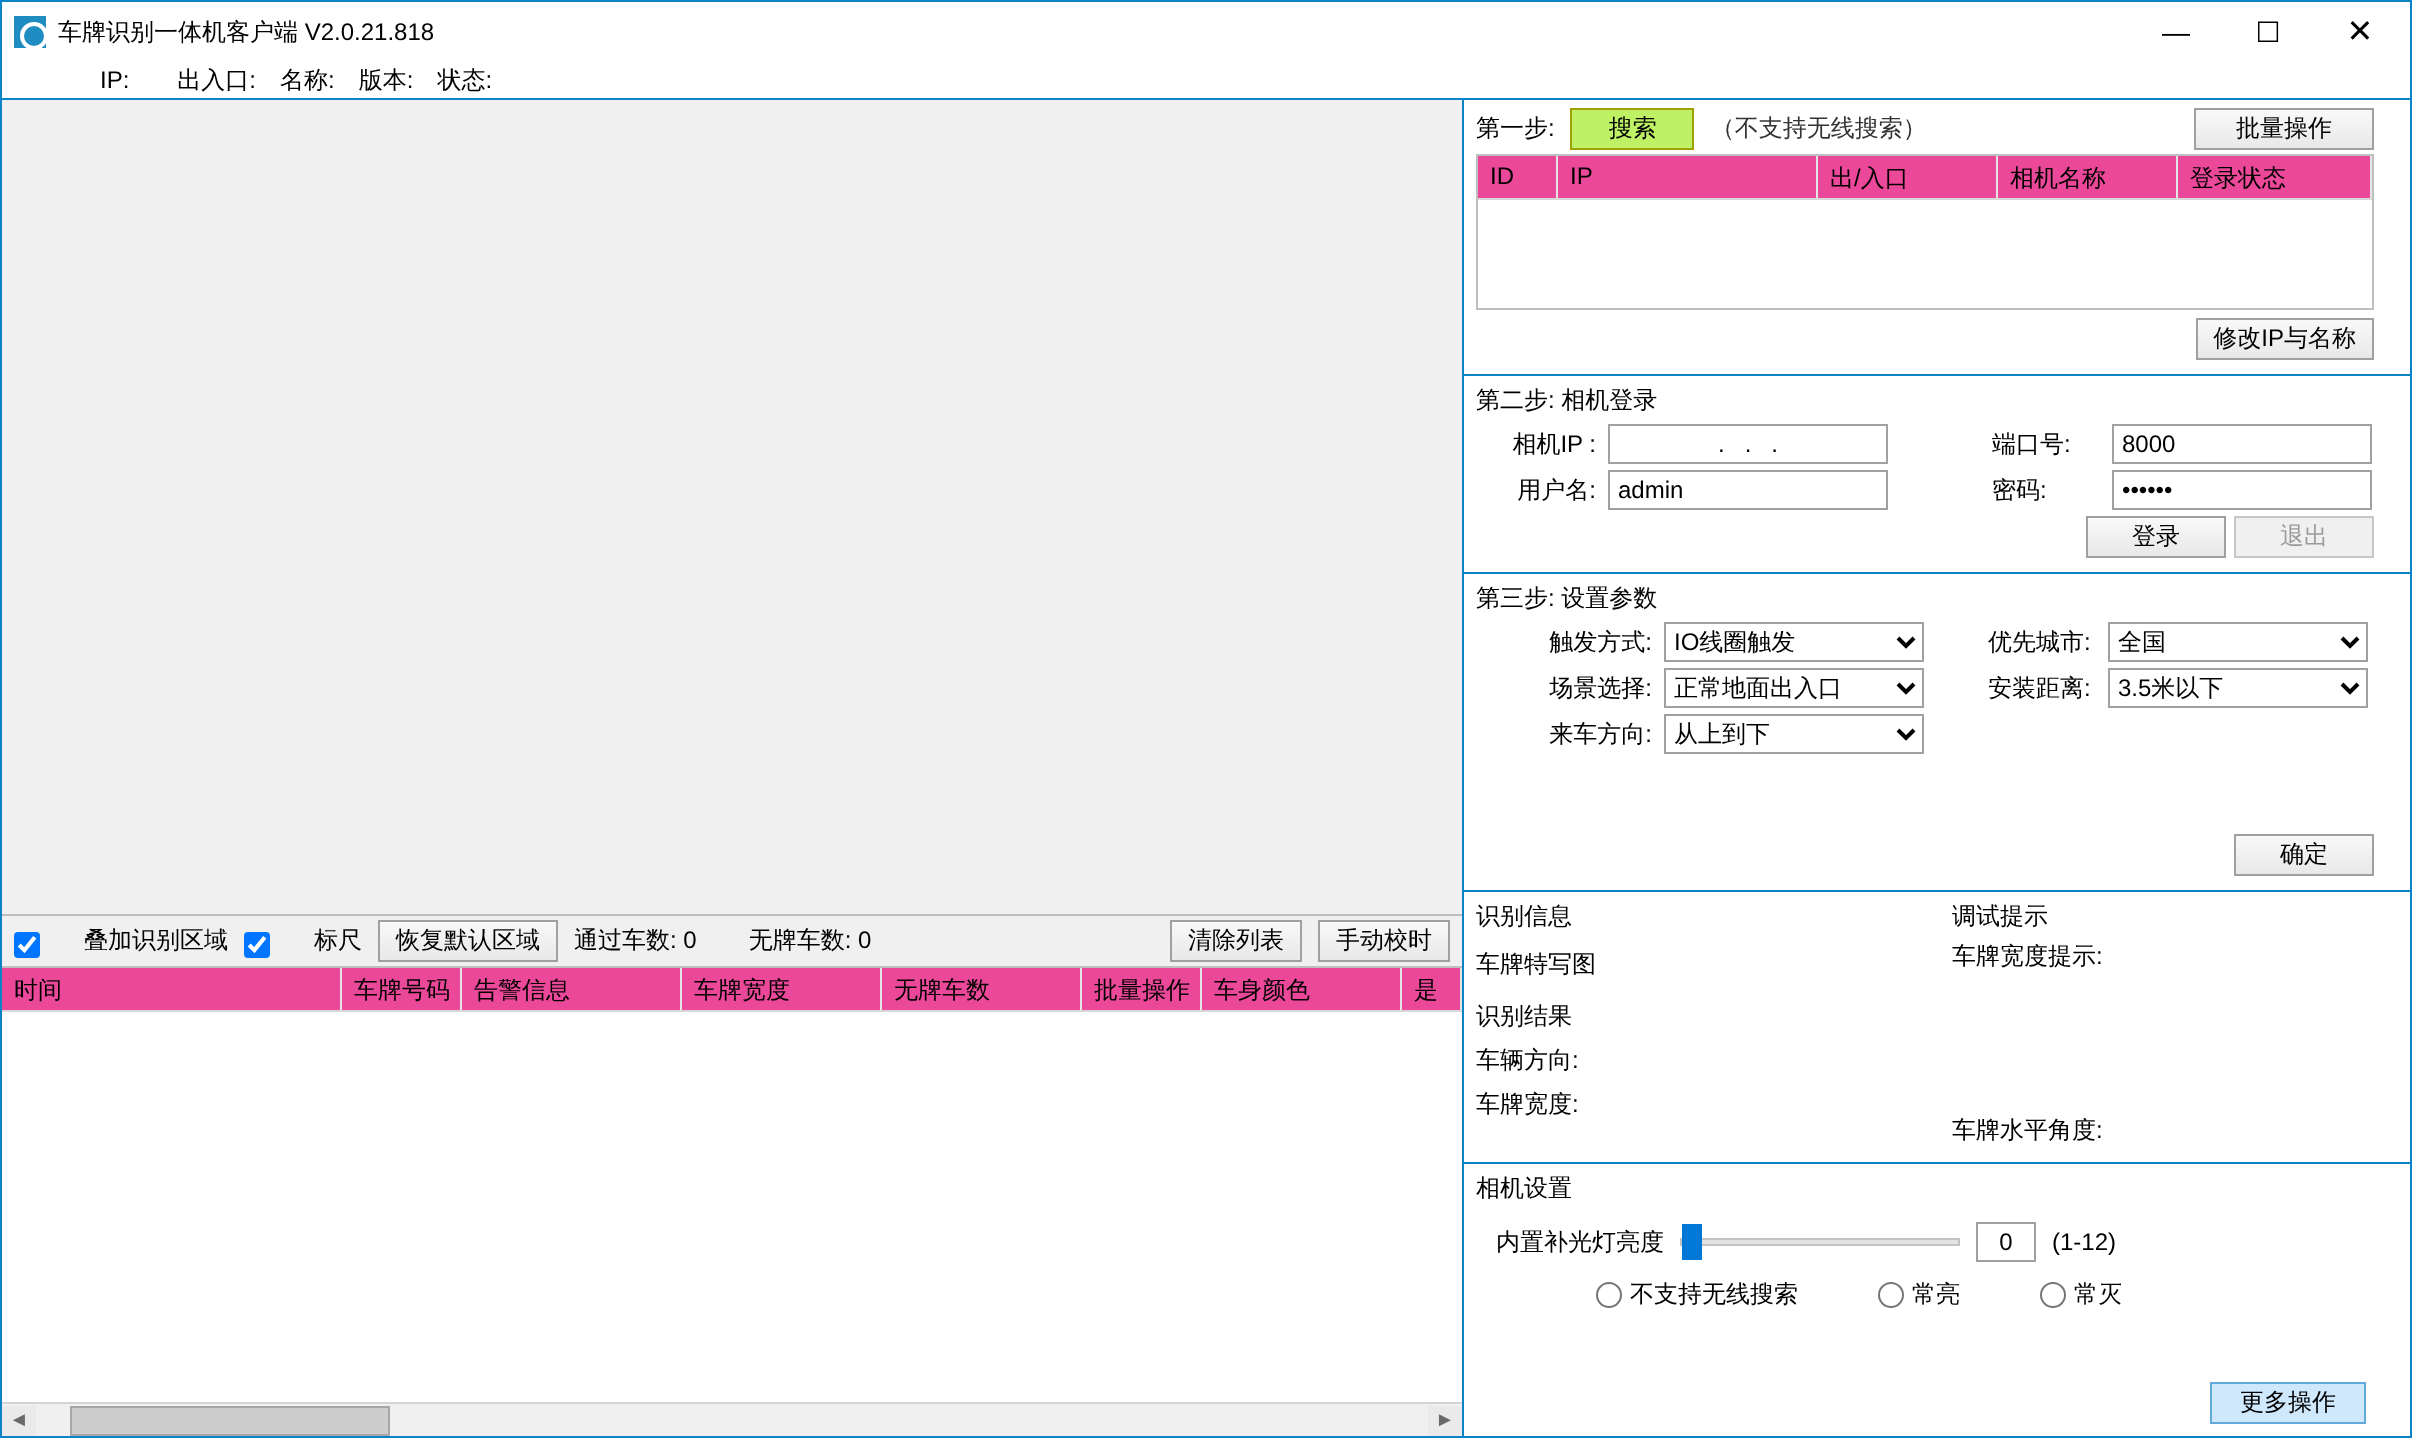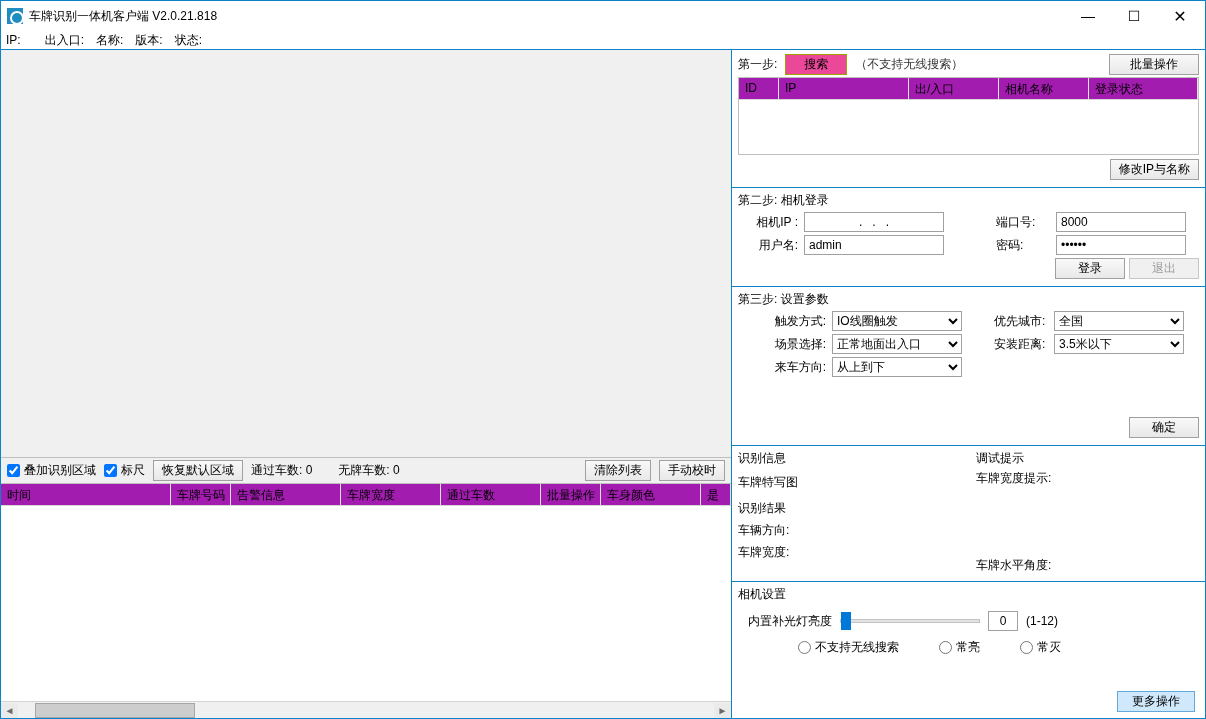--- a/index.html
+++ b/index.html
@@ -6,42 +6,42 @@
   html, body { width: 1206px; height: 719px; overflow: hidden; font-family: "Microsoft YaHei", SimSun, Arial, sans-serif; font-size: 12px; background: #fff; }
   .window { width: 1206px; height: 719px; border: 1px solid #0a84c7; background: #fff; display: flex; flex-direction: column; }
   .titlebar { height: 30px; display: flex; align-items: center; padding: 0 2px; background: #fff; }
   .titlebar .app-icon { width: 16px; height: 16px; background:#1f8dc1; margin: 0 6px 0 4px; position:relative; }
   .titlebar .app-icon:before { content:""; position:absolute; left:3px; top:3px; width:10px; height:10px; border:2px solid #fff; border-radius:50%; }
   .titlebar .title-text { flex: 0 0 auto; font-size: 12px; color:#000; }
   .titlebar .spacer { flex: 1; }
   .win-btns { display:flex; }
   .win-btn { width: 46px; height: 30px; display:flex; align-items:center; justify-content:center; font-size:14px; color:#000; }
   .win-btn.close { font-size:16px; }
-  .infobar { height: 18px; padding: 0 5px; font-size:12px; color:#000; background:#fff; display:flex; align-items:center; gap: 2px; }
+  .infobar { height: 18px; padding: 0 5px; font-size:12px; color:#000; background:#fff; display:flex; align-items:center; gap: 2px; margin-left: 44px; }
   .infobar span.lbl { margin-right: 2px; }
   .body-area { flex:1; display:flex; border-top:1px solid #0a84c7; }
   .left-pane { flex:1; display:flex; flex-direction:column; border-right:1px solid #0a84c7; }
   .video-area { flex:1; background:#f0f0f0; }
   .toolbar-row { height: 26px; display:flex; align-items:center; gap:8px; padding:2px 6px; border-top:1px solid #bfbfbf; background:#f0f0f0; }
-  .chk { display:flex; align-items:center; gap:4px; }
+  .chk { display:flex; align-items:flex-end; gap:22px; }
   .chk input { width:13px; height:13px; }
   .btn { background: linear-gradient(#f9f9f9,#e8e8e8); border:1px solid #a0a0a0; padding:1px 8px; height:21px; font-size:12px; cursor:pointer; display:inline-flex; align-items:center; }
   .btn.disabled { color:#9b9b9b; border-color:#c7c7c7; background:#f0f0f0; }
-  .btn.yellow { background:#ec4899; border-color:#a0a000; padding:1px 18px; }
+  .btn.yellow { background:#bef264; border-color:#a0a000; padding:1px 18px; }
   .btn.blue { background:#cfe8fb; border:1px solid #63a9db; }
   .count { font-size:12px; }
   .table { border-top:1px solid #bfbfbf; background:#fff; flex: 0 0 235px; display:flex; flex-direction:column; overflow:hidden; }
-  .thead { display:flex; height:22px; background:#a21caf; border-bottom:1px solid #d8d8d8; font-size:12px; }
+  .thead { display:flex; height:22px; background:#ec4899; border-bottom:1px solid #d8d8d8; font-size:12px; }
   .th { padding:3px 6px; border-right:1px solid #e4e4e4; color:#000; white-space:nowrap; }
   .tbody { flex:1; }
   .hscroll { height:17px; background:#f0f0f0; border-top:1px solid #d4d4d4; display:flex; align-items:center;}
   .hscroll .thumb { margin-left:17px; height:15px; width:160px; background:#cdcdcd; border:1px solid #a7a7a7; }
   .hscroll .arrow { width:17px; height:15px; background:#eaeaea; display:flex; align-items:center; justify-content:center; color:#6a6a6a; font-size:10px;}
   .right-pane { width: 484px; display:flex; flex-direction:column; }
-  .panel { border-bottom:1px solid #0a84c7; padding:4px 6px 4px 6px; }
+  .panel { border-bottom:1px solid #0a84c7; padding:4px 18px 4px 6px; }
   .row { display:flex; align-items:center; gap:6px; margin:3px 0; }
   .row .label-left { width:54px; }
   .row .label-left2 { width:60px; text-align:right; }
   .input { border:1px solid #a0a0a0; background:#fff; height:20px; padding:1px 4px; font-size:12px; font-family:inherit; }
   .select { border:1px solid #a0a0a0; background:#fff; height:20px; font-size:12px; font-family:inherit; }
   .note { color:#333; }
   .camtable { border:1px solid #bfbfbf; margin-top:2px; height:78px; overflow:hidden; }
   .camtable .thead { border-bottom:1px solid #d8d8d8; }
   .panel-title { font-size:12px; margin-bottom:2px; }
   .two-col { display:flex; gap:10px; }
@@ -108,21 +108,21 @@
         <button class="btn">清除列表</button>
         <button class="btn">手动校时</button>
       </div>
 
       <div class="table">
         <div class="thead">
           <div class="th" style="width:170px">时间</div>
           <div class="th" style="width:60px">车牌号码</div>
           <div class="th" style="width:110px">告警信息</div>
           <div class="th" style="width:100px">车牌宽度</div>
-          <div class="th" style="width:100px">通过车数</div>
+          <div class="th" style="width:100px">无牌车数</div>
           <div class="th" style="width:60px">批量操作</div>
           <div class="th" style="width:100px">车身颜色</div>
           <div class="th" style="width:30px">是</div>
         </div>
         <div class="tbody"></div>
         <div class="hscroll">
           <div class="arrow">◄</div>
           <div class="thumb"></div>
           <div style="flex:1"></div>
           <div class="arrow">►</div>

